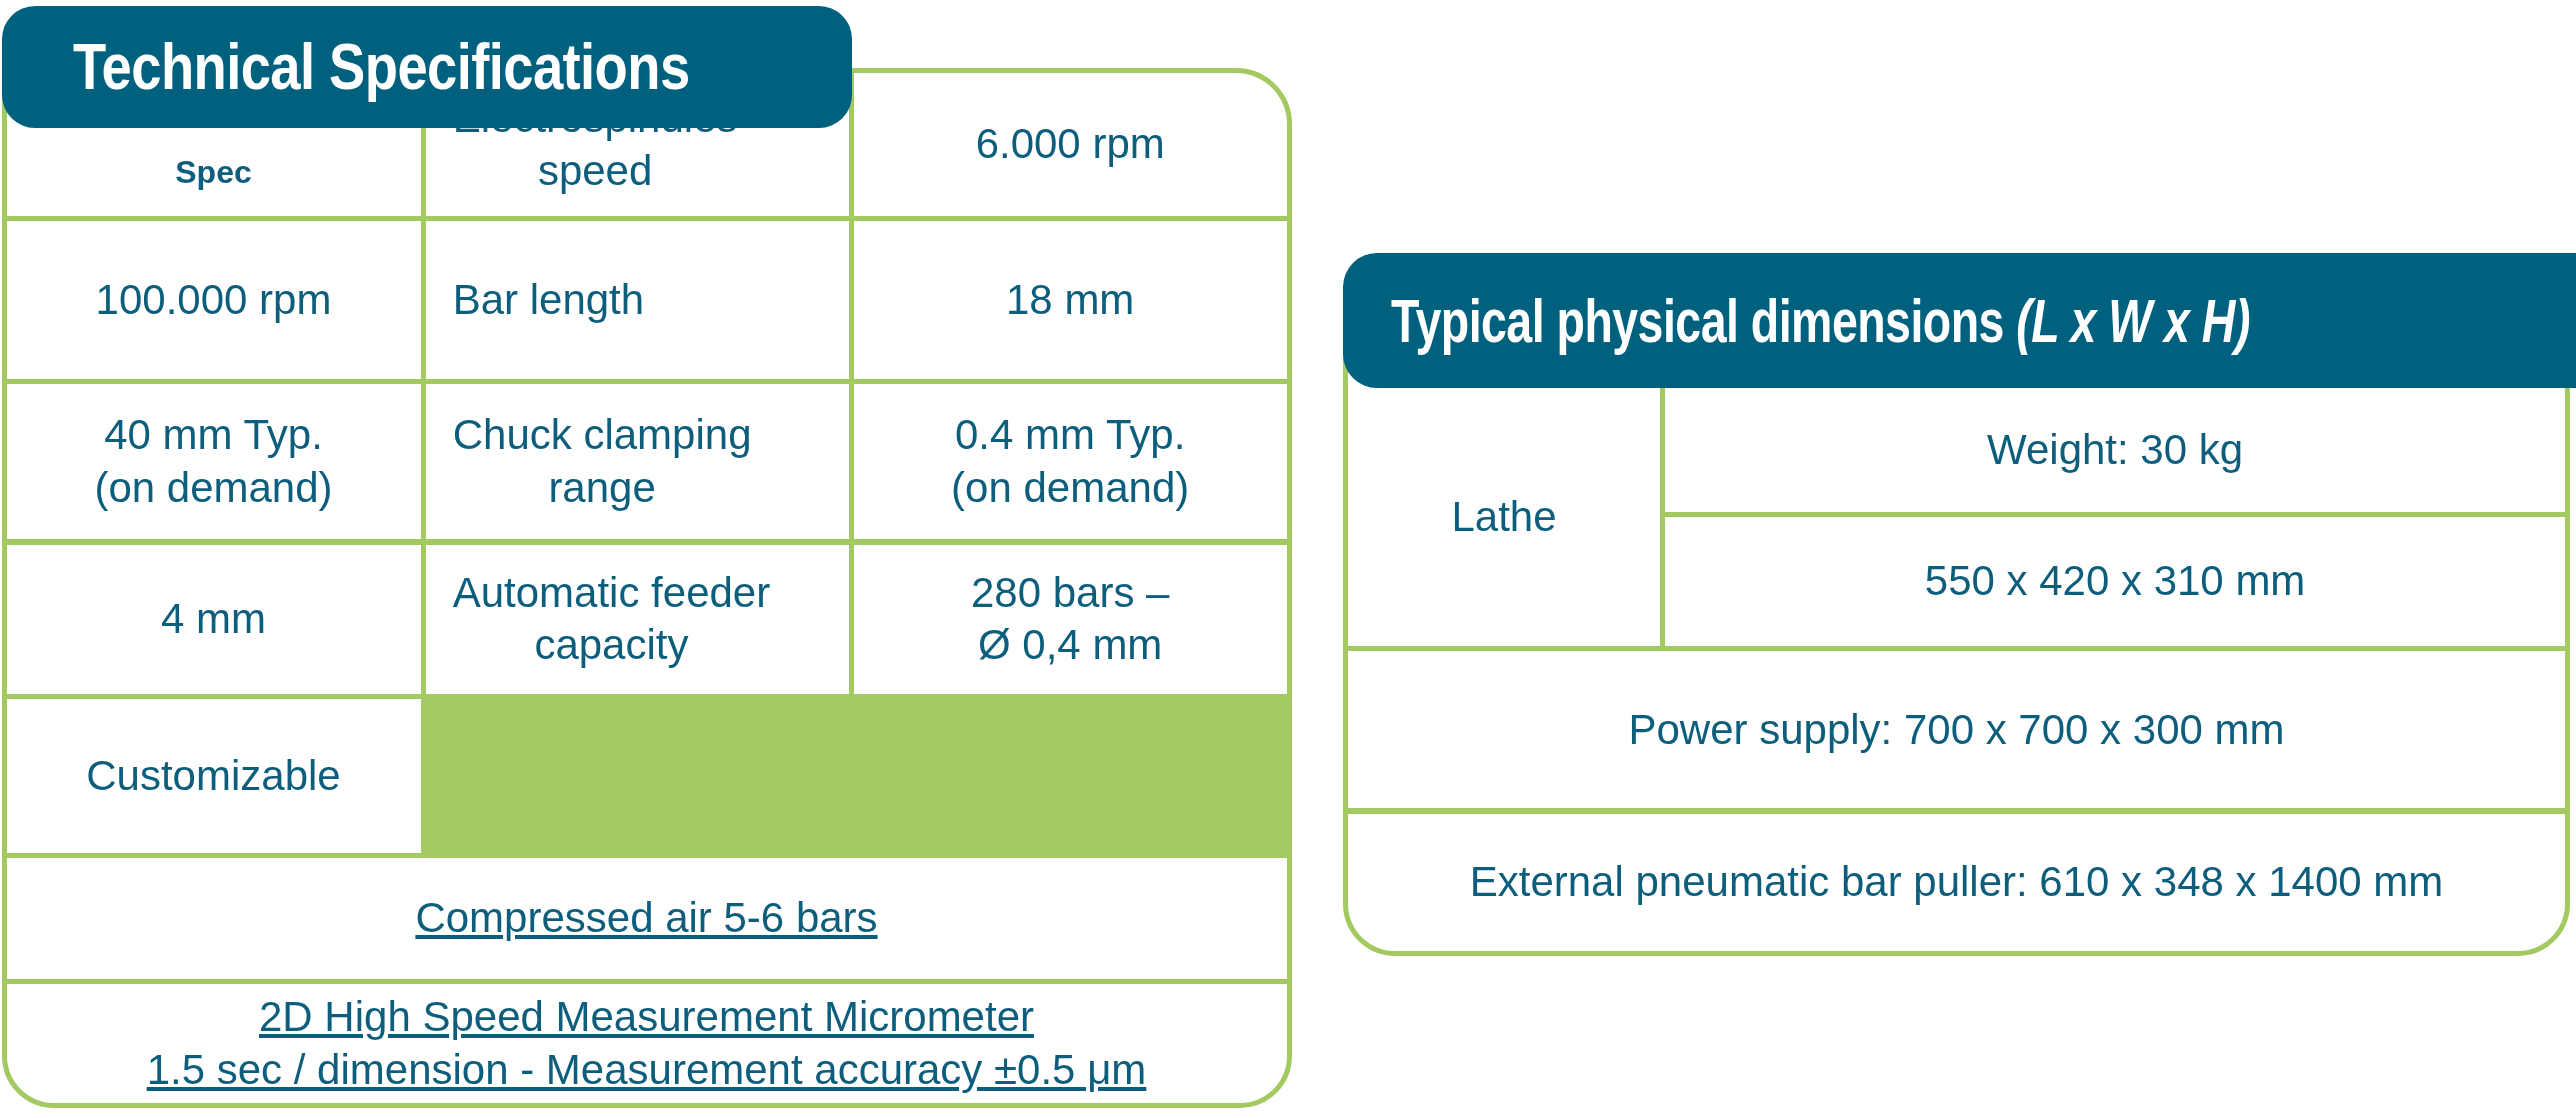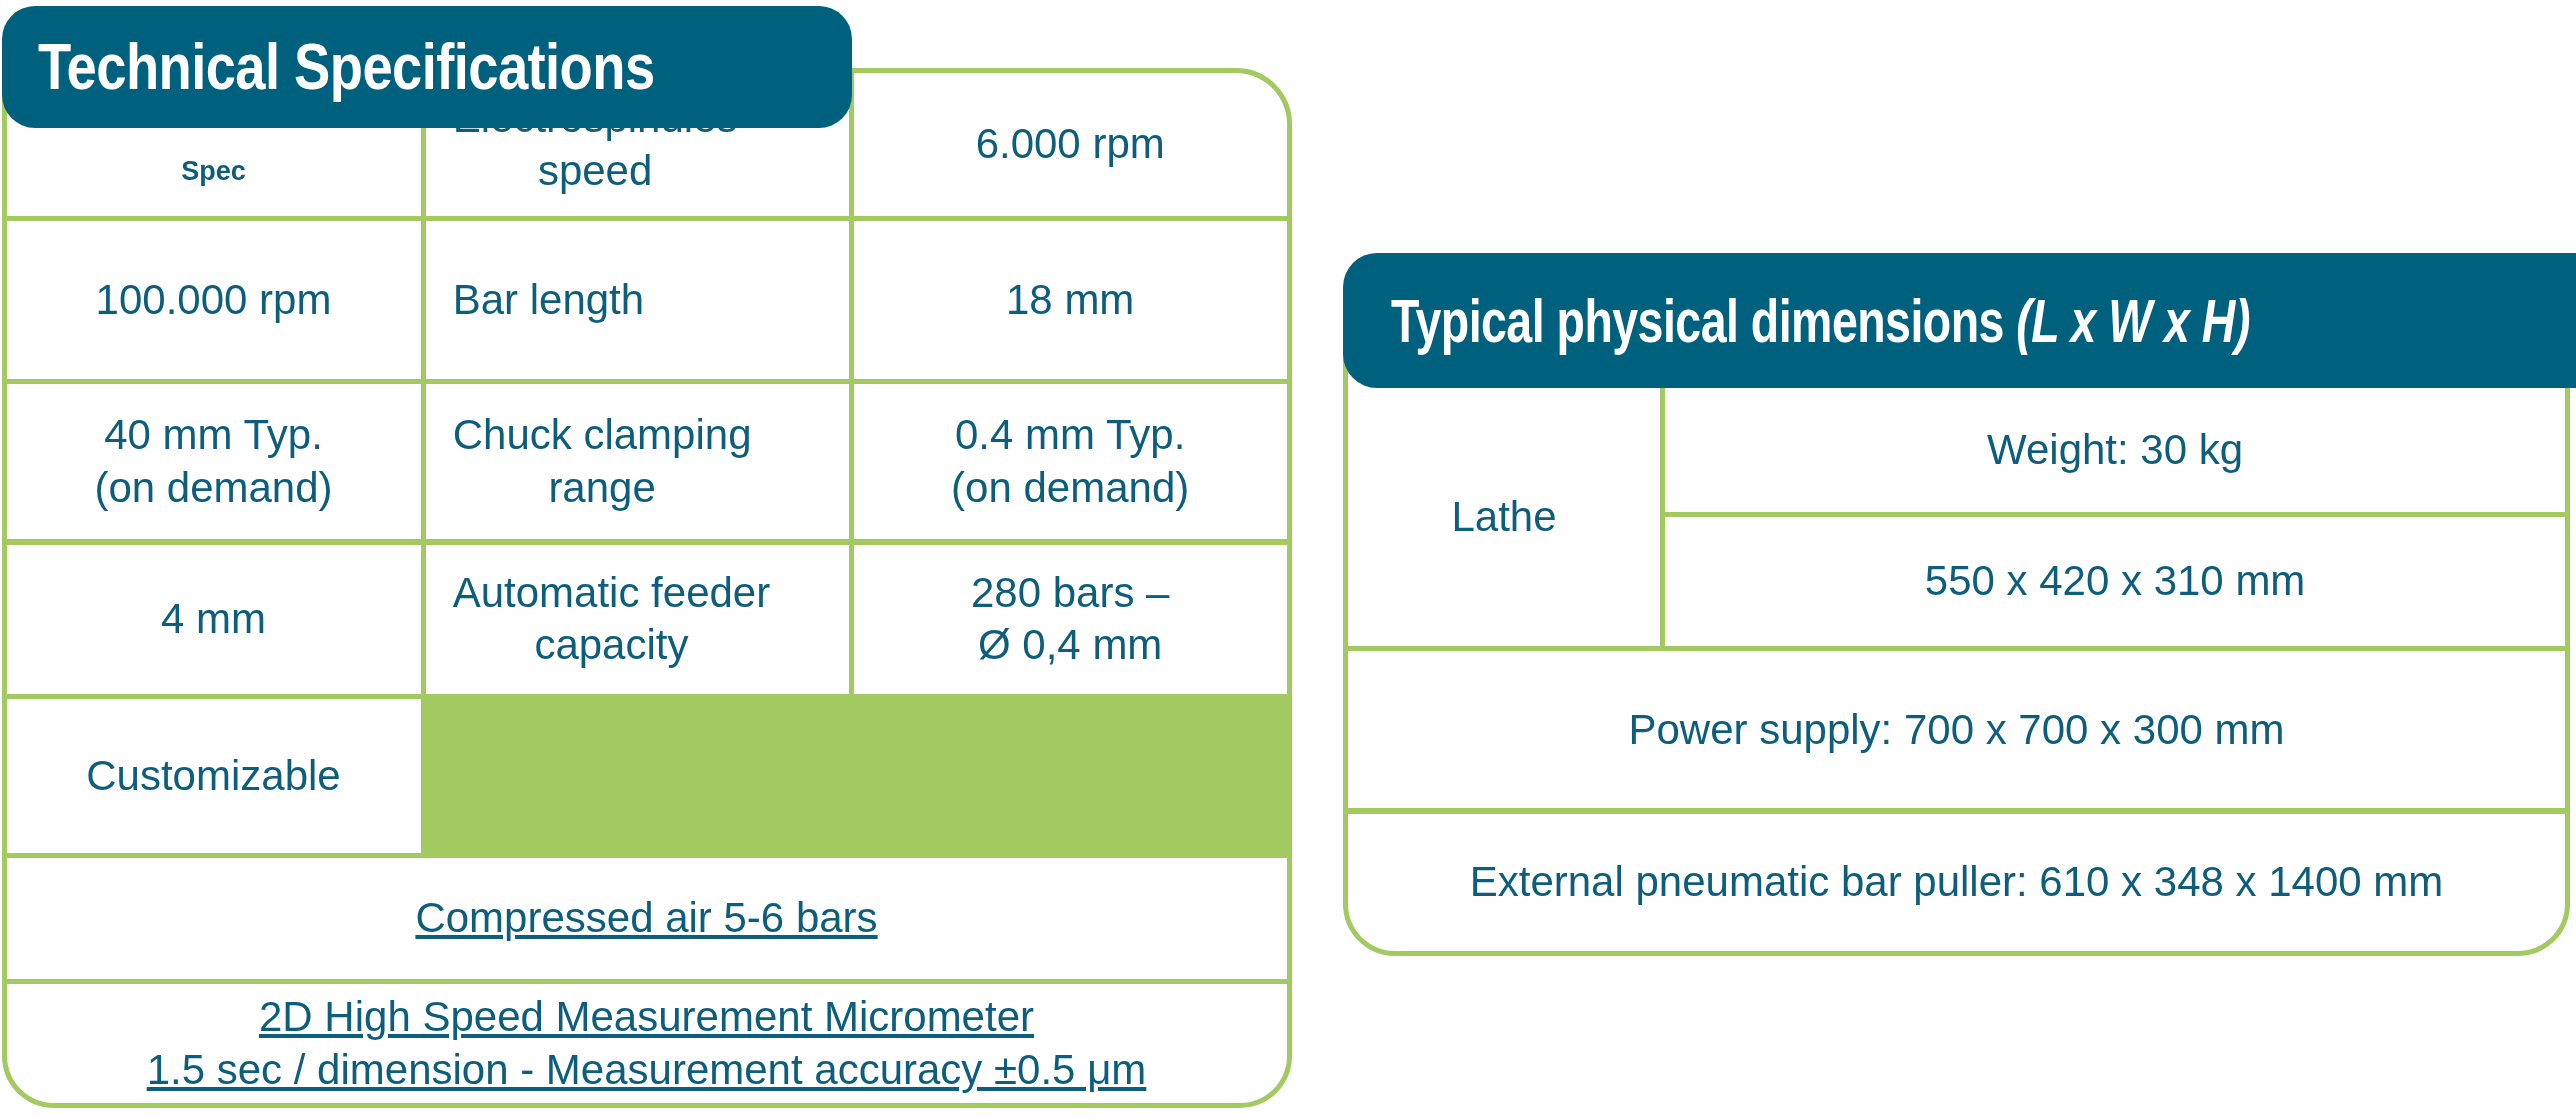--- a/index.html
+++ b/index.html
@@ -54,41 +54,41 @@
     white-space: pre-line;
     box-sizing: border-box;
   }
   .cell.left {
     justify-content: flex-start;
     text-align: center;
     padding-left: 27px;
   }
   .cell.header {
     font-weight: bold;
-    font-size: 27px;
+    font-size: 32px;
     padding-top: 54px;
   }
 
   
   .ltable {
     left: 1.5px;
     top: 68px;
     width: 1290px;
     height: 1040px;
     border-radius: 0 56px 52px 52px;
     grid-template-columns: 414px 423px 1fr;
     grid-template-rows: 143px 158px 155px 149px 154px 121px 1fr;
   }
   .ltitle {
     left: 1.5px;
     top: 6px;
     width: 850px;
     height: 122px;
     border-radius: 33px;
-    padding-left: 36px;
+    padding-left: 71px;
   }
   .ltitle .title-text {
     font-size: 64px;
     transform: scaleX(0.85);
   }
   .span-row {
     grid-column: 1 / -1;
     text-decoration: underline;
   }
 

